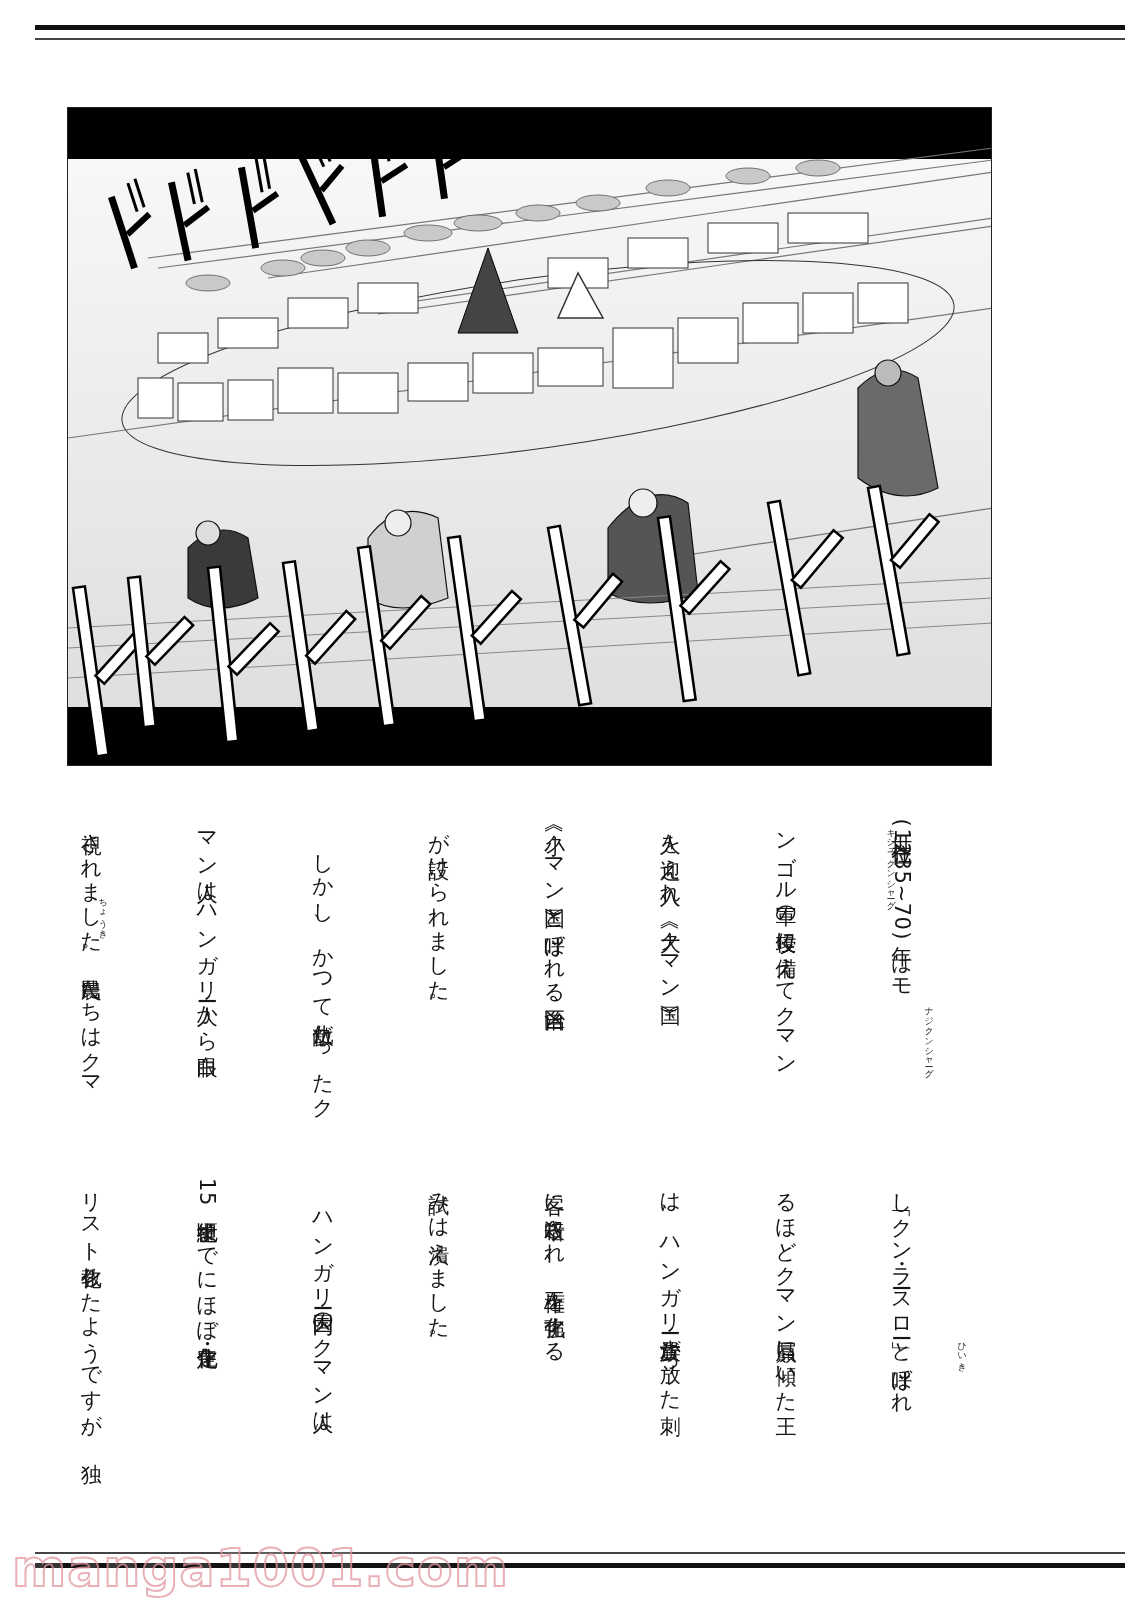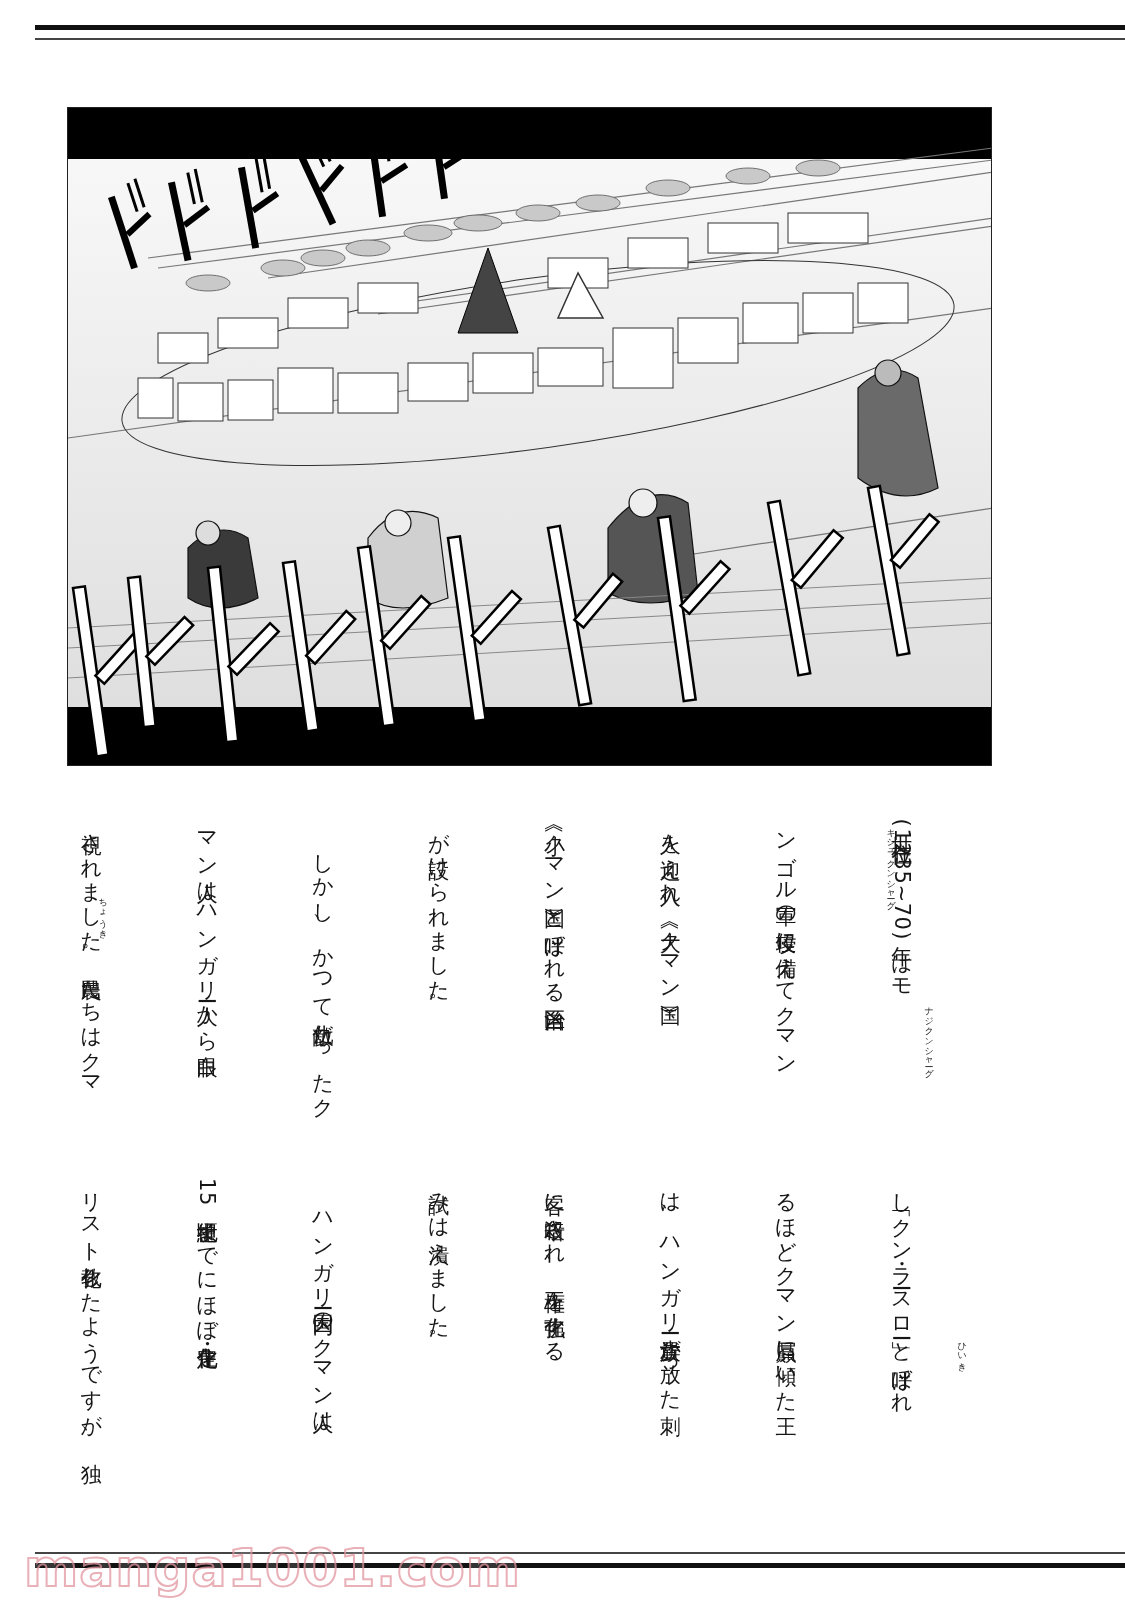--- a/index.html
+++ b/index.html
@@ -21,21 +21,21 @@
   .textblock { position: absolute; writing-mode: vertical-rl; font-size: 21px;
                line-height: 38.6px; letter-spacing: 0.6px; white-space: pre;
                font-family: "DejaVu Sans", sans-serif; color: #161616; }
   .textblock.top    { right: 127px; top: 818px; height: 300px; }
   .textblock.bottom { right: 127px; top: 1178px; height: 300px; }
   .col { display: block; }
   .col.indent { padding-top: 21px; }
 
   .ruby-note { position: absolute; font-size: 9px; writing-mode: vertical-rl; color: #222; letter-spacing: 0; }
 
-  .watermark { position: absolute; left: 24px; top: 1538px; font-size: 52px; font-weight: bold;
+  .watermark { position: absolute; left: 12px; top: 1538px; font-size: 52px; font-weight: bold;
                color: rgba(255,255,255,0.15); -webkit-text-stroke: 2px rgba(226,150,160,0.75);
                font-family: "DejaVu Sans", sans-serif; letter-spacing: 1px; }
 </style>
 </head>
 <body>
 
 <div class="rule top-thick"></div>
 <div class="rule top-thin"></div>
 
 <div class="panel">

